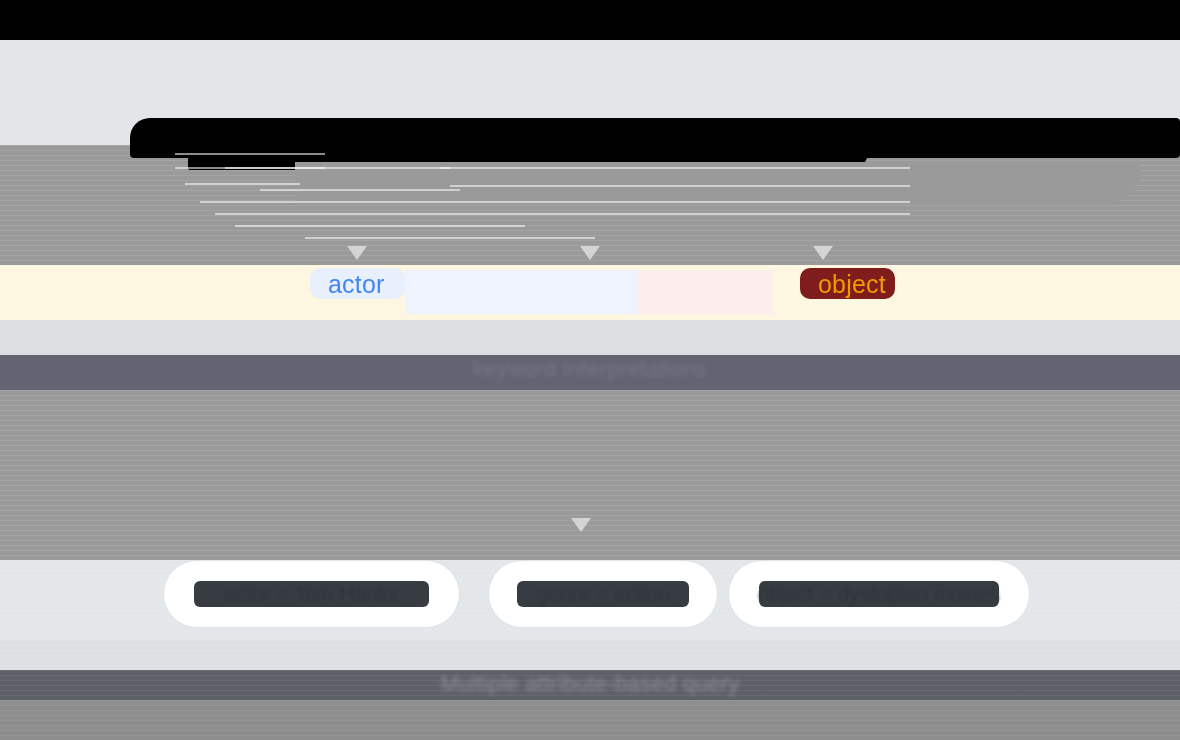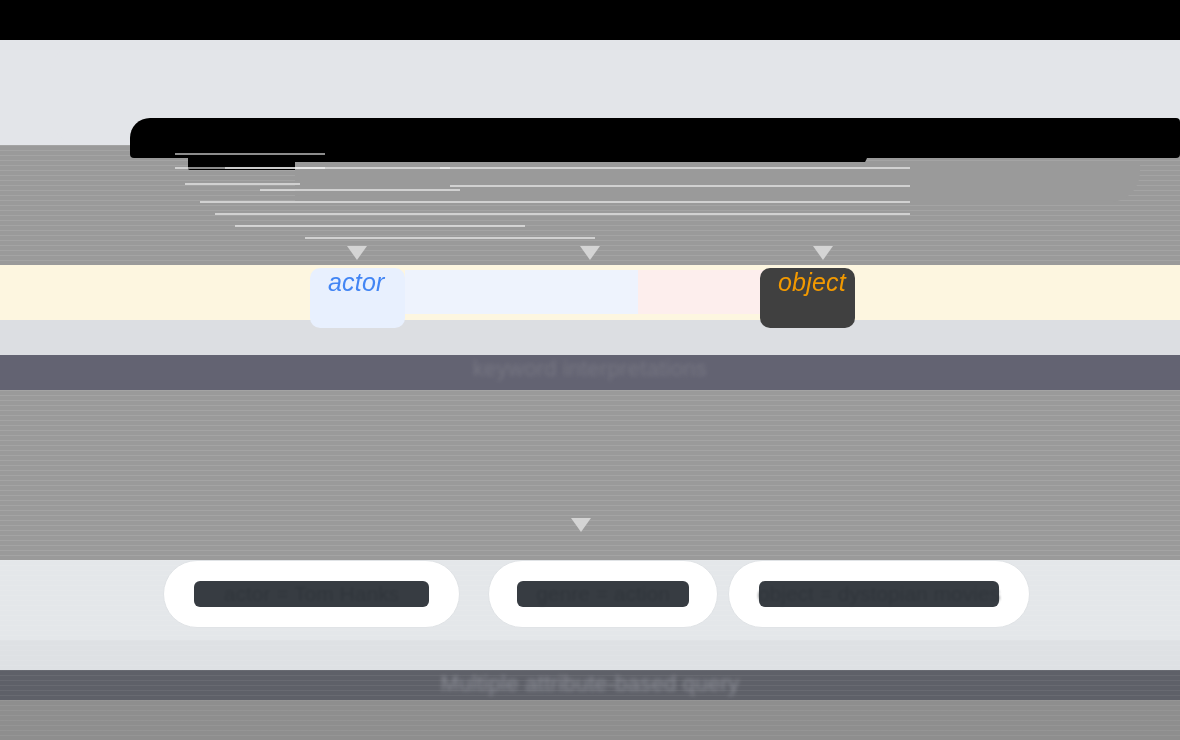--- a/index.html
+++ b/index.html
@@ -118,27 +118,26 @@
   .token-strip {
     position: absolute;
     left: 0;
     top: 268px;
     width: 1180px;
     height: 48px;
   }
   .token {
     position: absolute;
     top: 0;
-    height: 60px;
+    height: 31px;
     border-radius: 10px;
     display: flex;
-    align-items: flex-start;
+    align-items: flex-end;
     font-size: 25px;
     letter-spacing: 0.2px;
-    font-style: italic;
   }
   .token-label {
     padding-left: 18px;
     white-space: nowrap;
   }
   .token-ext {
     position: absolute;
     top: 2px;
     height: 44px;
   }
@@ -243,21 +242,21 @@
   <div class="token-strip">
 
     <div class="token-ext" id="ext-actor" style="left: 405px; width: 235px; background: rgb(238, 243, 253);"></div>
     <div class="token-ext" id="ext-genre" style="left: 638px; width: 135px; background: rgb(253, 238, 237);"></div>
 
     <div class="token" id="token-actor" style="left: 310px; width: 95px; background: rgb(232, 240, 254); color: rgb(66, 133, 244);">
       <span class="token-label">actor</span>
     </div>
 
 
-    <div class="token" id="token-object" style="left: 760px; width: 95px; background: #404040; color: rgb(242, 153, 0);">
+    <div class="token" id="token-object" style="left: 800px; width: 95px; background: #7f1d1d; color: rgb(242, 153, 0);">
       <span class="token-label">object</span>
     </div>
   </div>
 
   <div class="caption caption-blurred" style="top:356px;">keyword interpretations</div>
 
   <div class="tri" style="left:571px; top:518px;"></div>
 
   <div class="pill-row">
 

